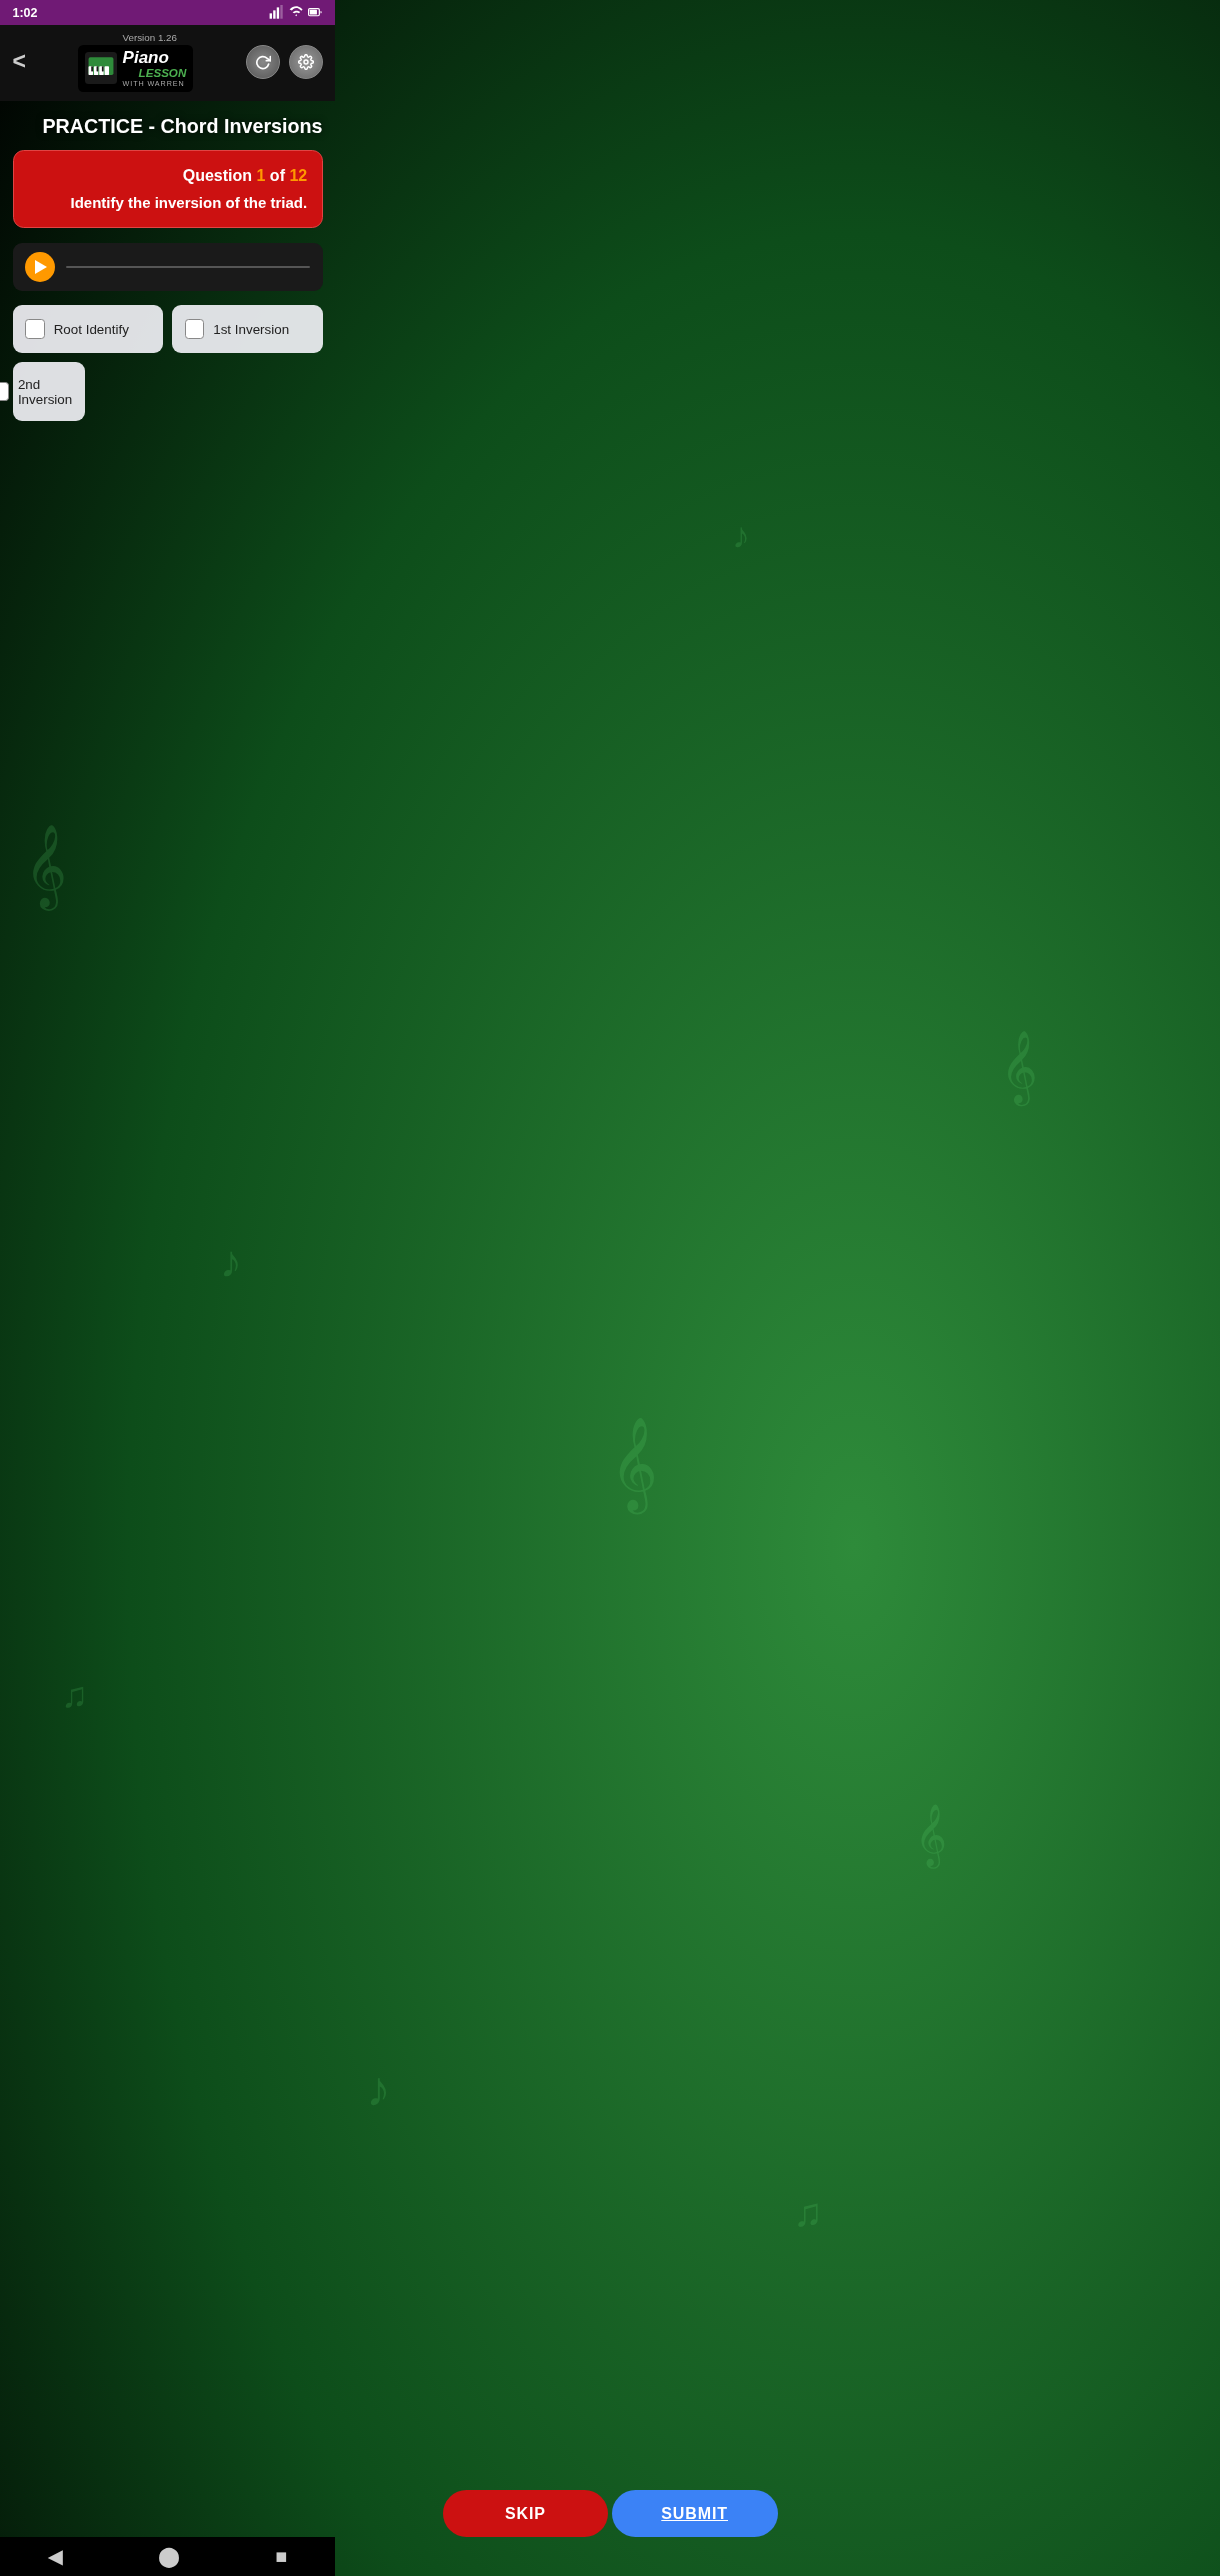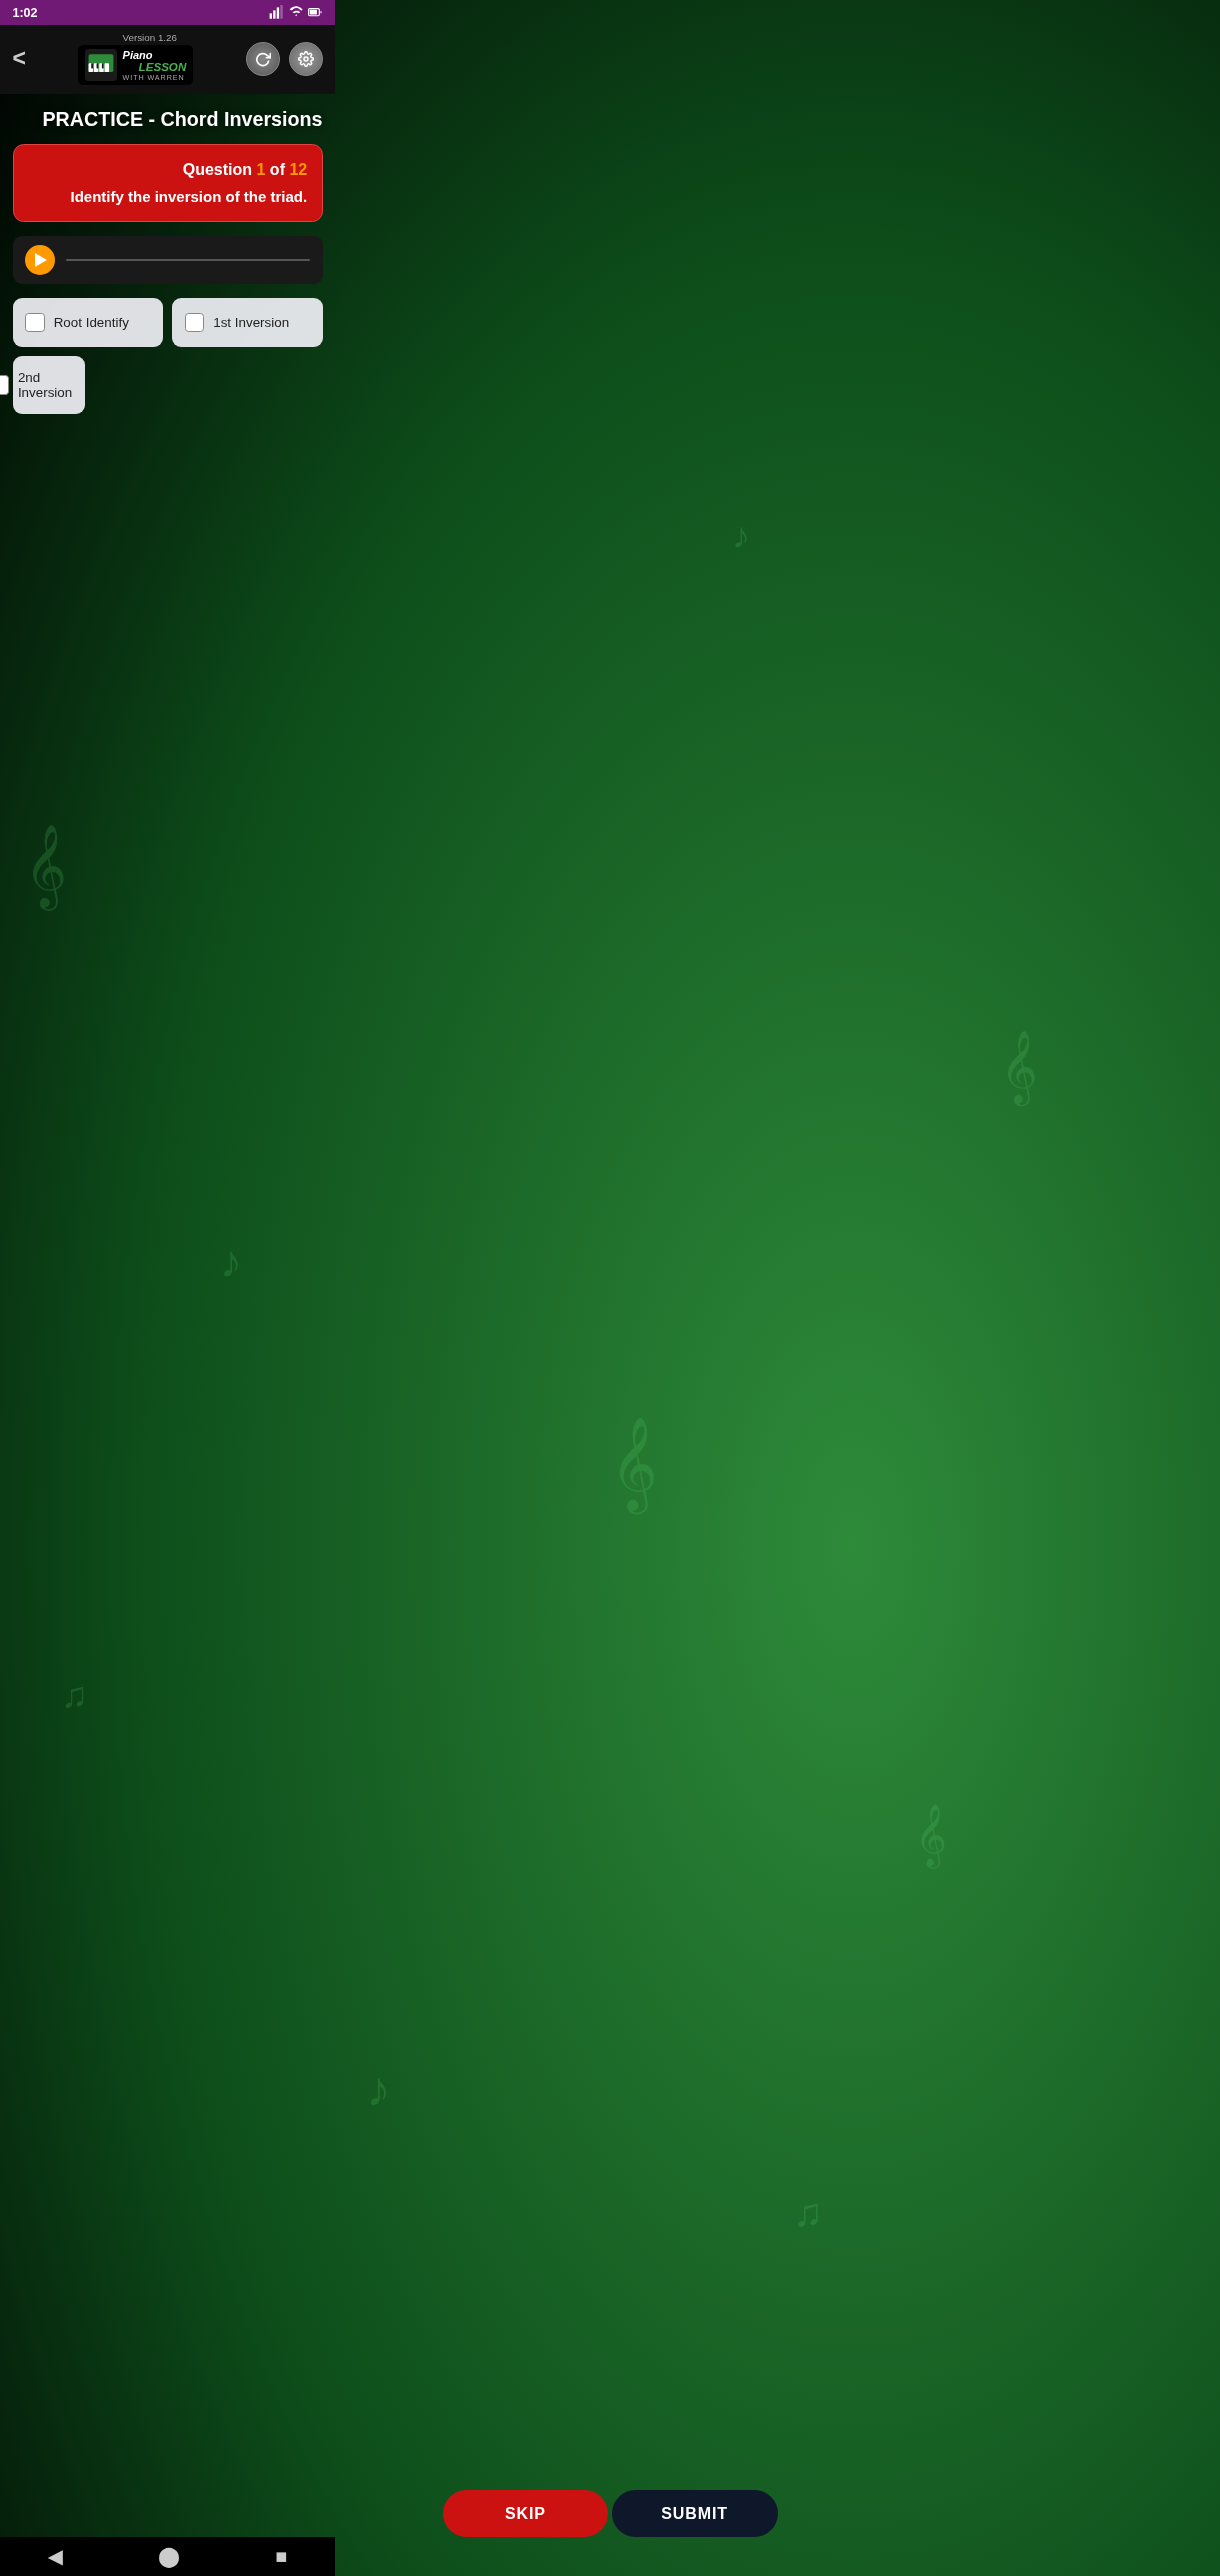--- a/index.html
+++ b/index.html
@@ -102,21 +102,21 @@
     }
 
     .logo-text {
       display: flex;
       flex-direction: column;
       line-height: 1.1;
     }
 
     .logo-piano {
       color: #fff;
-      font-size: 11px;
+      font-size: 17px;
       font-weight: bold;
       font-style: italic;
     }
 
     .logo-lesson {
       color: #4caf50;
       font-size: 11.6px;
       font-weight: bold;
       font-style: italic;
       margin-left: 16px;
@@ -286,30 +286,31 @@
       border: none;
       border-radius: 27px 27px 27px 27px;
       padding: 14.3px;
       cursor: pointer;
       letter-spacing: 0.9px;
       margin-right: 1.8px;
     }
 
     .submit-btn {
       flex: 1;
-      background: #0f172a;
+      background: #3b82f6;
       color: #fff;
       font-size: 16px;
       font-weight: bold;
       border: none;
       border-radius: 27px 27px 27px 27px;
       padding: 14.3px;
       cursor: pointer;
       letter-spacing: 0.9px;
       margin-left: 1.8px;
+      text-decoration: underline;
     }
 
     
     .nav-bar {
       position: fixed;
       bottom: 0;
       left: 0;
       right: 0;
       background: #000;
       height: 39px;

